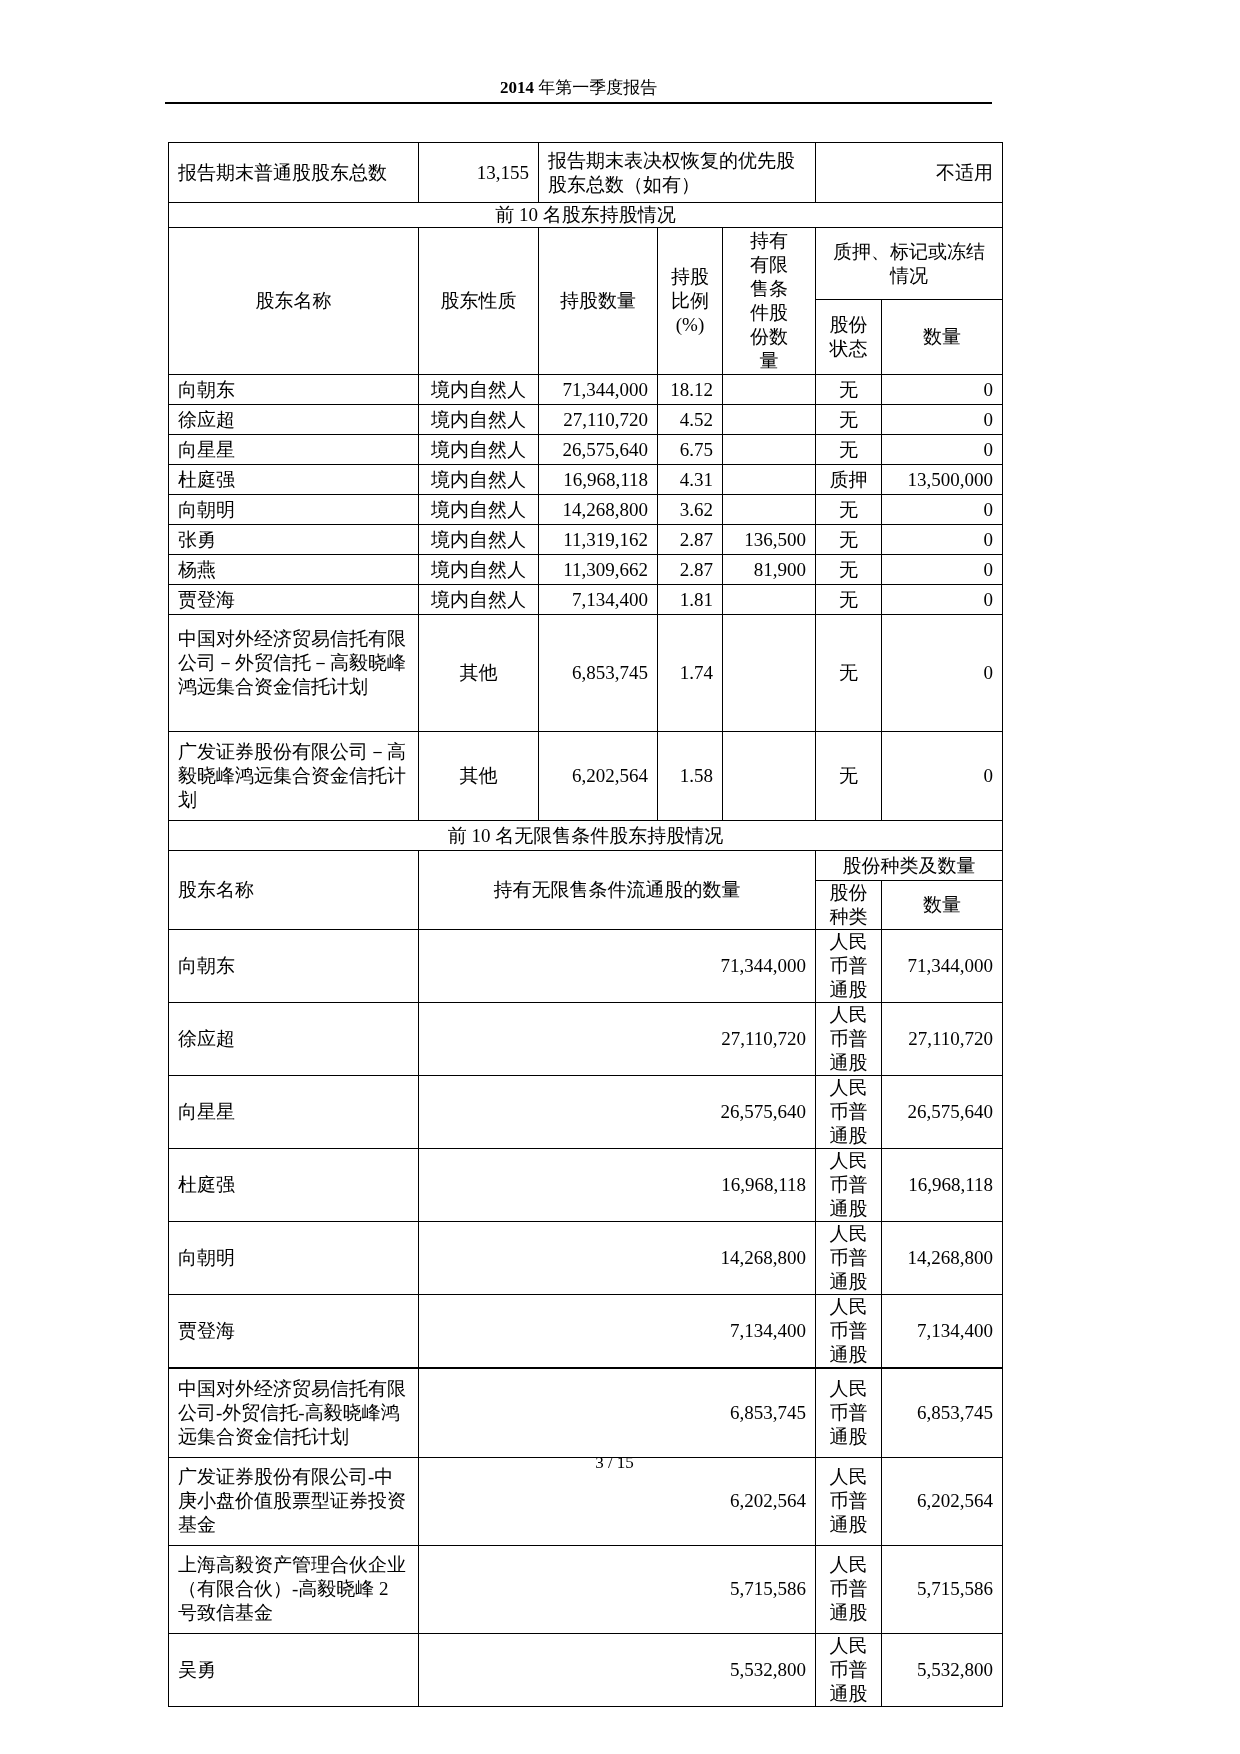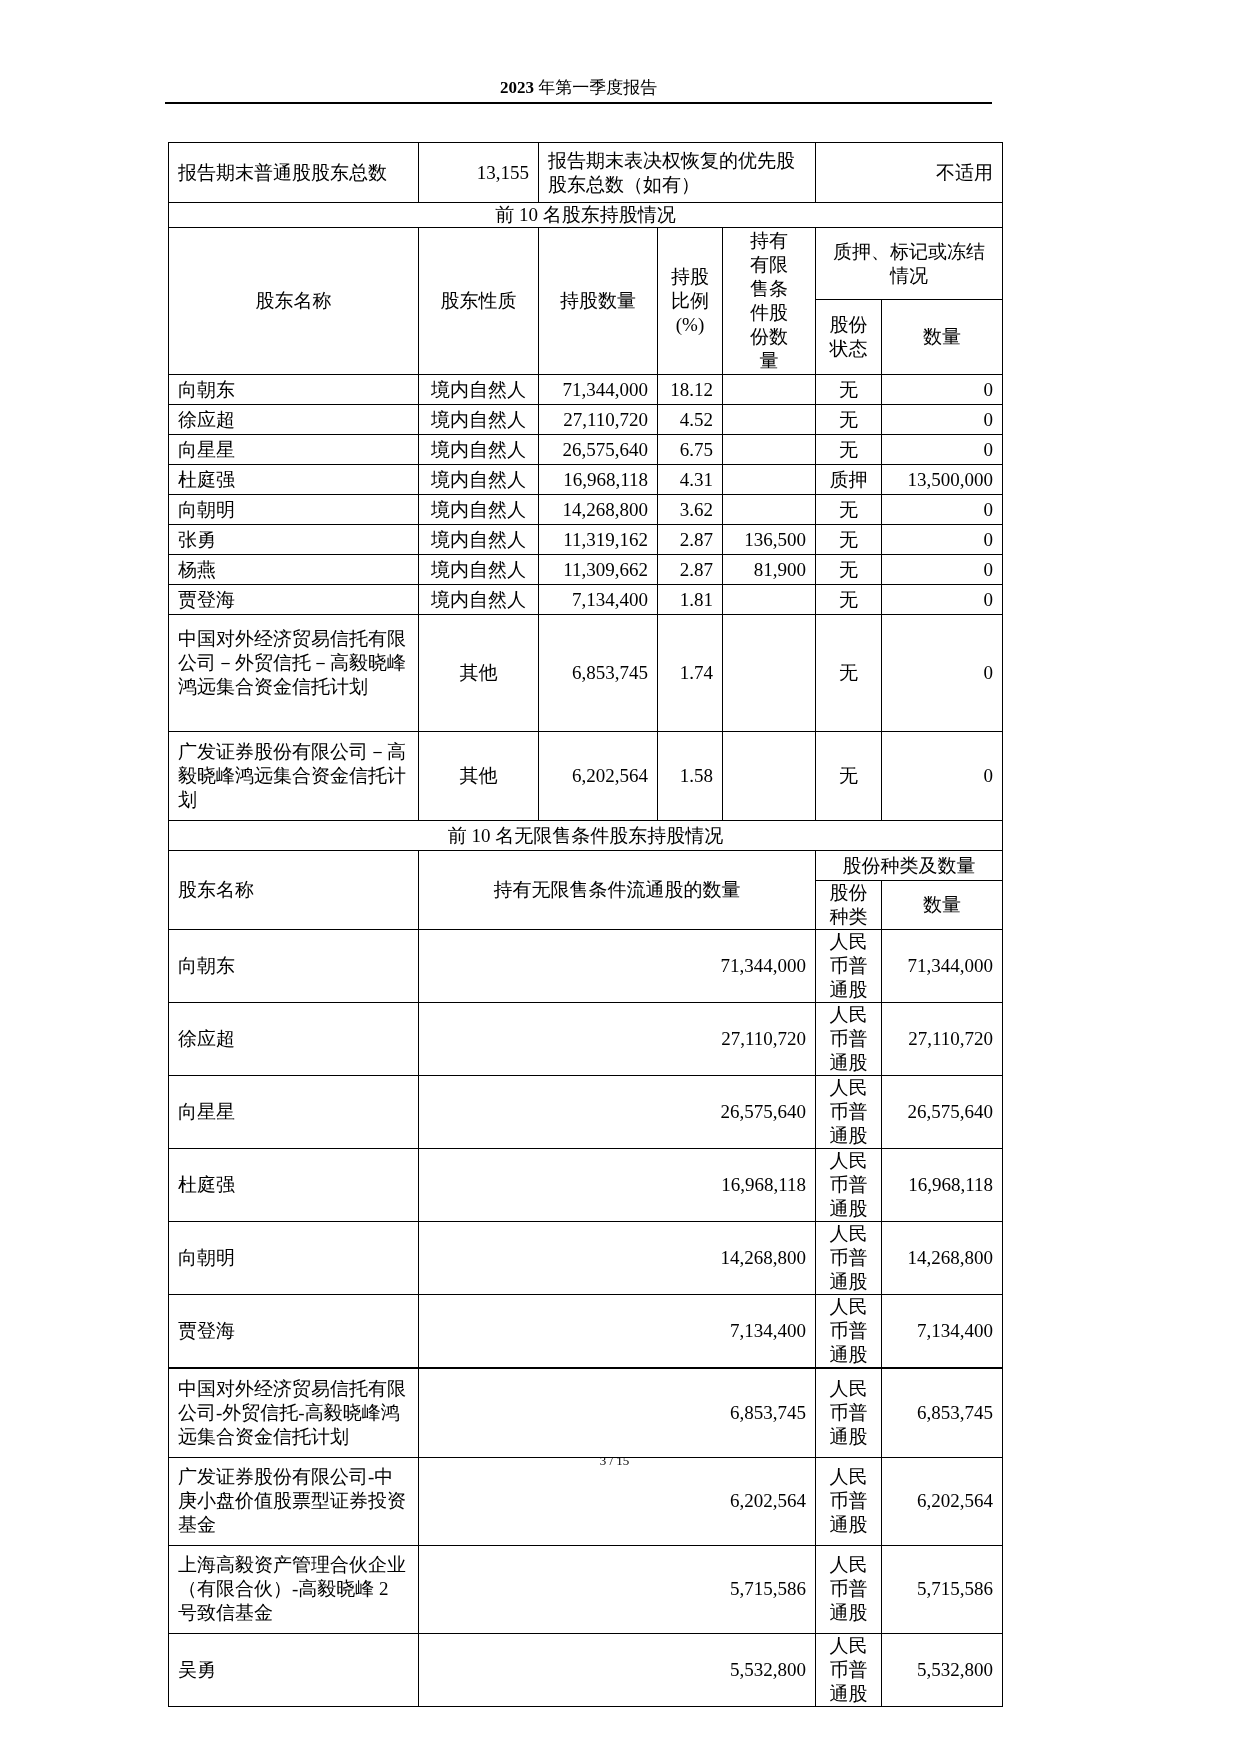--- a/index.html
+++ b/index.html
@@ -24,28 +24,28 @@
   td {
     border: 1px solid #000; padding: 0 9px; vertical-align: middle;
     line-height: 24px; overflow: hidden;
   }
   .c { text-align: center; }
   .r { text-align: right; }
   .l { text-align: left; }
   .thick-bottom td { border-bottom: 2px solid #000; }
   .footer {
     position: absolute; left: 0; width: 1229px; top: 1453px;
-    text-align: center; font-size: 13px;
+    text-align: center; font-size: 17px;
     font-family: "Liberation Serif", "DejaVu Serif", serif;
   }
 </style>
 </head>
 <body>
 
-<div class="page-header"><b>2023</b> <span>年第一季度报告</span></div>
+<div class="page-header"><b>2014</b> <span>年第一季度报告</span></div>
 <div class="header-rule"></div>
 
 <table style="top:142px; width:835px;">
   <colgroup>
     <col style="width:250px">
       <col style="width:120px">
       <col style="width:119px">
       <col style="width:65px">
       <col style="width:93px">
       <col style="width:66px">

